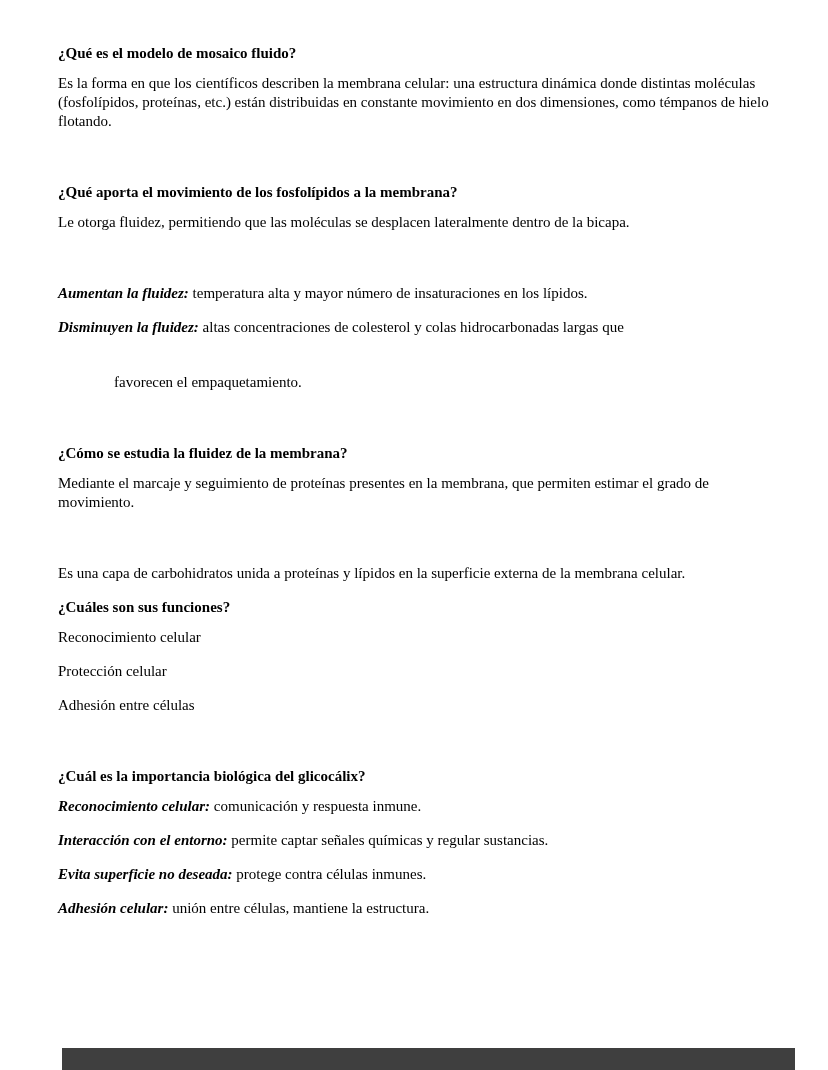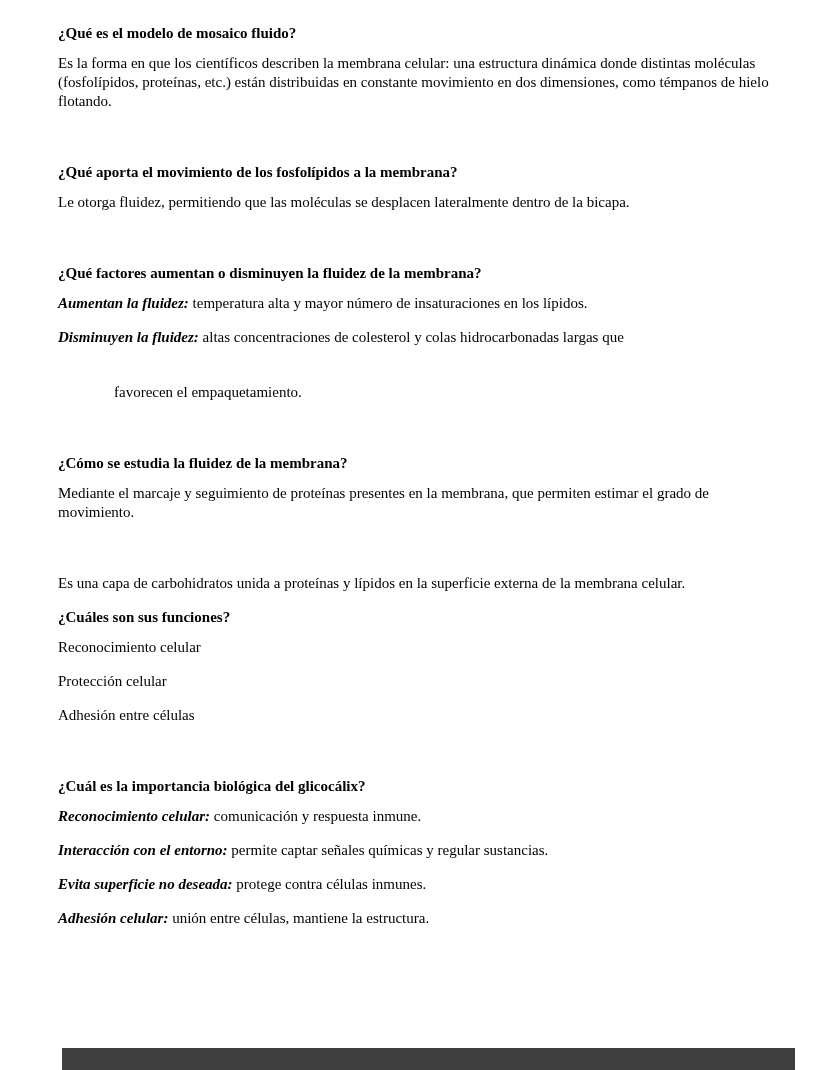--- a/index.html
+++ b/index.html
@@ -6,21 +6,21 @@
     margin: 0;
     padding: 0;
     background: #ffffff;
   }
   .page {
     position: relative;
     width: 828px;
     height: 1070px;
     background: #ffffff;
     box-sizing: border-box;
-    padding: 24px 58px 0 58px;
+    padding: 44px 58px 0 58px;
     overflow: hidden;
     font-family: "Liberation Serif", "DejaVu Serif", serif;
     font-size: 15px;
     line-height: 19px;
     color: #000000;
   }
   .section {
     margin: 0 0 52px 0;
   }
   .heading {
@@ -62,21 +62,20 @@
     <p class="heading">¿Qué es el modelo de mosaico fluido?</p>
     <p class="para">Es la forma en que los científicos describen la membrana celular: una estructura dinámica donde distintas moléculas (fosfolípidos, proteínas, etc.) están distribuidas en constante movimiento en dos dimensiones, como témpanos de hielo flotando.</p>
   </section>
 
   <section class="section">
     <p class="heading">¿Qué aporta el movimiento de los fosfolípidos a la membrana?</p>
     <p class="para">Le otorga fluidez, permitiendo que las moléculas se desplacen lateralmente dentro de la bicapa.</p>
   </section>
 
   <section class="section">
-    <p class="heading">¿Qué factores aumentan o disminuyen la fluidez de la membrana?</p>
     <p class="para">
       <span class="term">Aumentan la fluidez:</span>
       <span>temperatura alta y mayor número de insaturaciones en los lípidos.</span>
     </p>
     <p class="para">
       <span class="term">Disminuyen la fluidez:</span>
       <span>altas concentraciones de colesterol y colas hidrocarbonadas largas que</span>
       <span class="cont-line">favorecen el empaquetamiento.</span>
     </p>
   </section>

